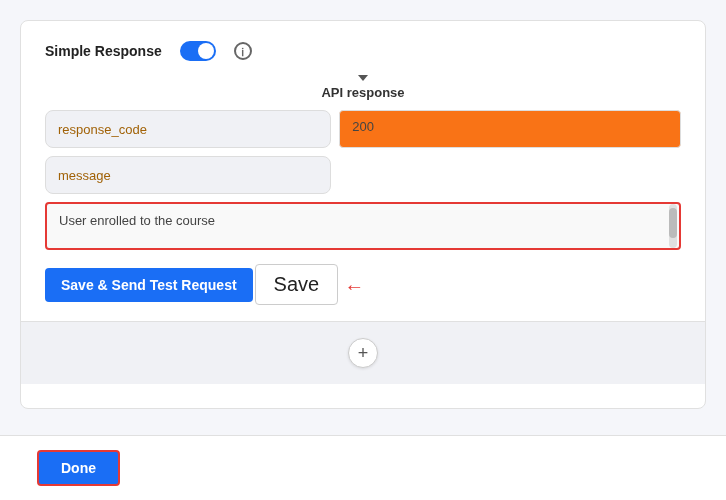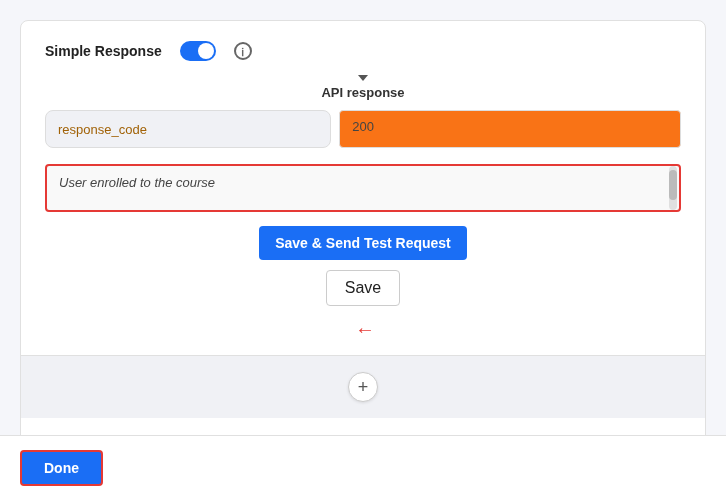--- a/index.html
+++ b/index.html
@@ -145,44 +145,43 @@
       height: 30px;
       background: #bbb;
       border-radius: 4px;
       position: absolute;
       top: 4px;
     }
 
     .buttons-row {
       display: flex;
       align-items: center;
-      gap: 10px;
+      gap: 2px;
       margin-top: 14px;
-      flex-direction: column;
     }
 
     .btn-save-send {
       background: #1a6ef5;
       color: white;
       border: none;
       border-radius: 4px;
       padding: 9px 16px;
       font-size: 14px;
       font-weight: 600;
       cursor: pointer;
       white-space: nowrap;
     }
 
     .btn-save {
       background: white;
       color: #222;
       border: 1.5px solid #ccc;
       border-radius: 4px;
       padding: 8px 18px;
-      font-size: 16px;
+      font-size: 20px;
       font-weight: 500;
       cursor: pointer;
     }
 
     .arrow-indicator {
       color: #e53935;
       font-size: 20px;
       margin-left: 4px;
     }
 
@@ -211,21 +210,21 @@
       box-shadow: 0 1px 3px rgba(0,0,0,0.1);
     }
 
     .bottom-bar {
       position: absolute;
       bottom: 0;
       left: 0;
       right: 0;
       background: #ffffff;
       border-top: 1px solid #e0e0e0;
-      padding: 14px 20px;
+      padding: 14px 37px;
       display: flex;
       align-items: center;
     }
 
     .btn-done {
       background: #1a6ef5;
       color: white;
       border: 2px solid #e53935;
       border-radius: 4px;
       padding: 8px 22px;
@@ -242,21 +241,20 @@
       background: #f9f9f9;
       min-height: 48px;
       overflow: hidden;
     }
 
     .data-field-text {
       padding: 8px 20px 8px 12px;
       font-size: 13px;
       color: #444;
       line-height: 1.4;
-      font-style: italic;
     }
   </style>
 </head>
 <body>
 
 <div class="main-container">
 
   <div class="simple-response-row">
     <span class="simple-response-label">Simple Response</span>
     <div class="toggle"></div>
@@ -272,20 +270,23 @@
     </div>
 
     <div class="field-row">
       <div class="field-key">
         <span>response_code</span>
       </div>
       <textarea class="field-value" rows="1" style="">200</textarea>
     </div>
 
     <div class="field-row">
+      <div class="field-key">
+        <span>message</span>
+      </div>
     </div>
 
     <div class="field-row">
       <div class="data-field-container">
         <div class="data-field-text">User enrolled to the course</div>
         <div class="scrollbar-indicator">
           <div class="scrollbar-thumb"></div>
         </div>
       </div>
     </div>

